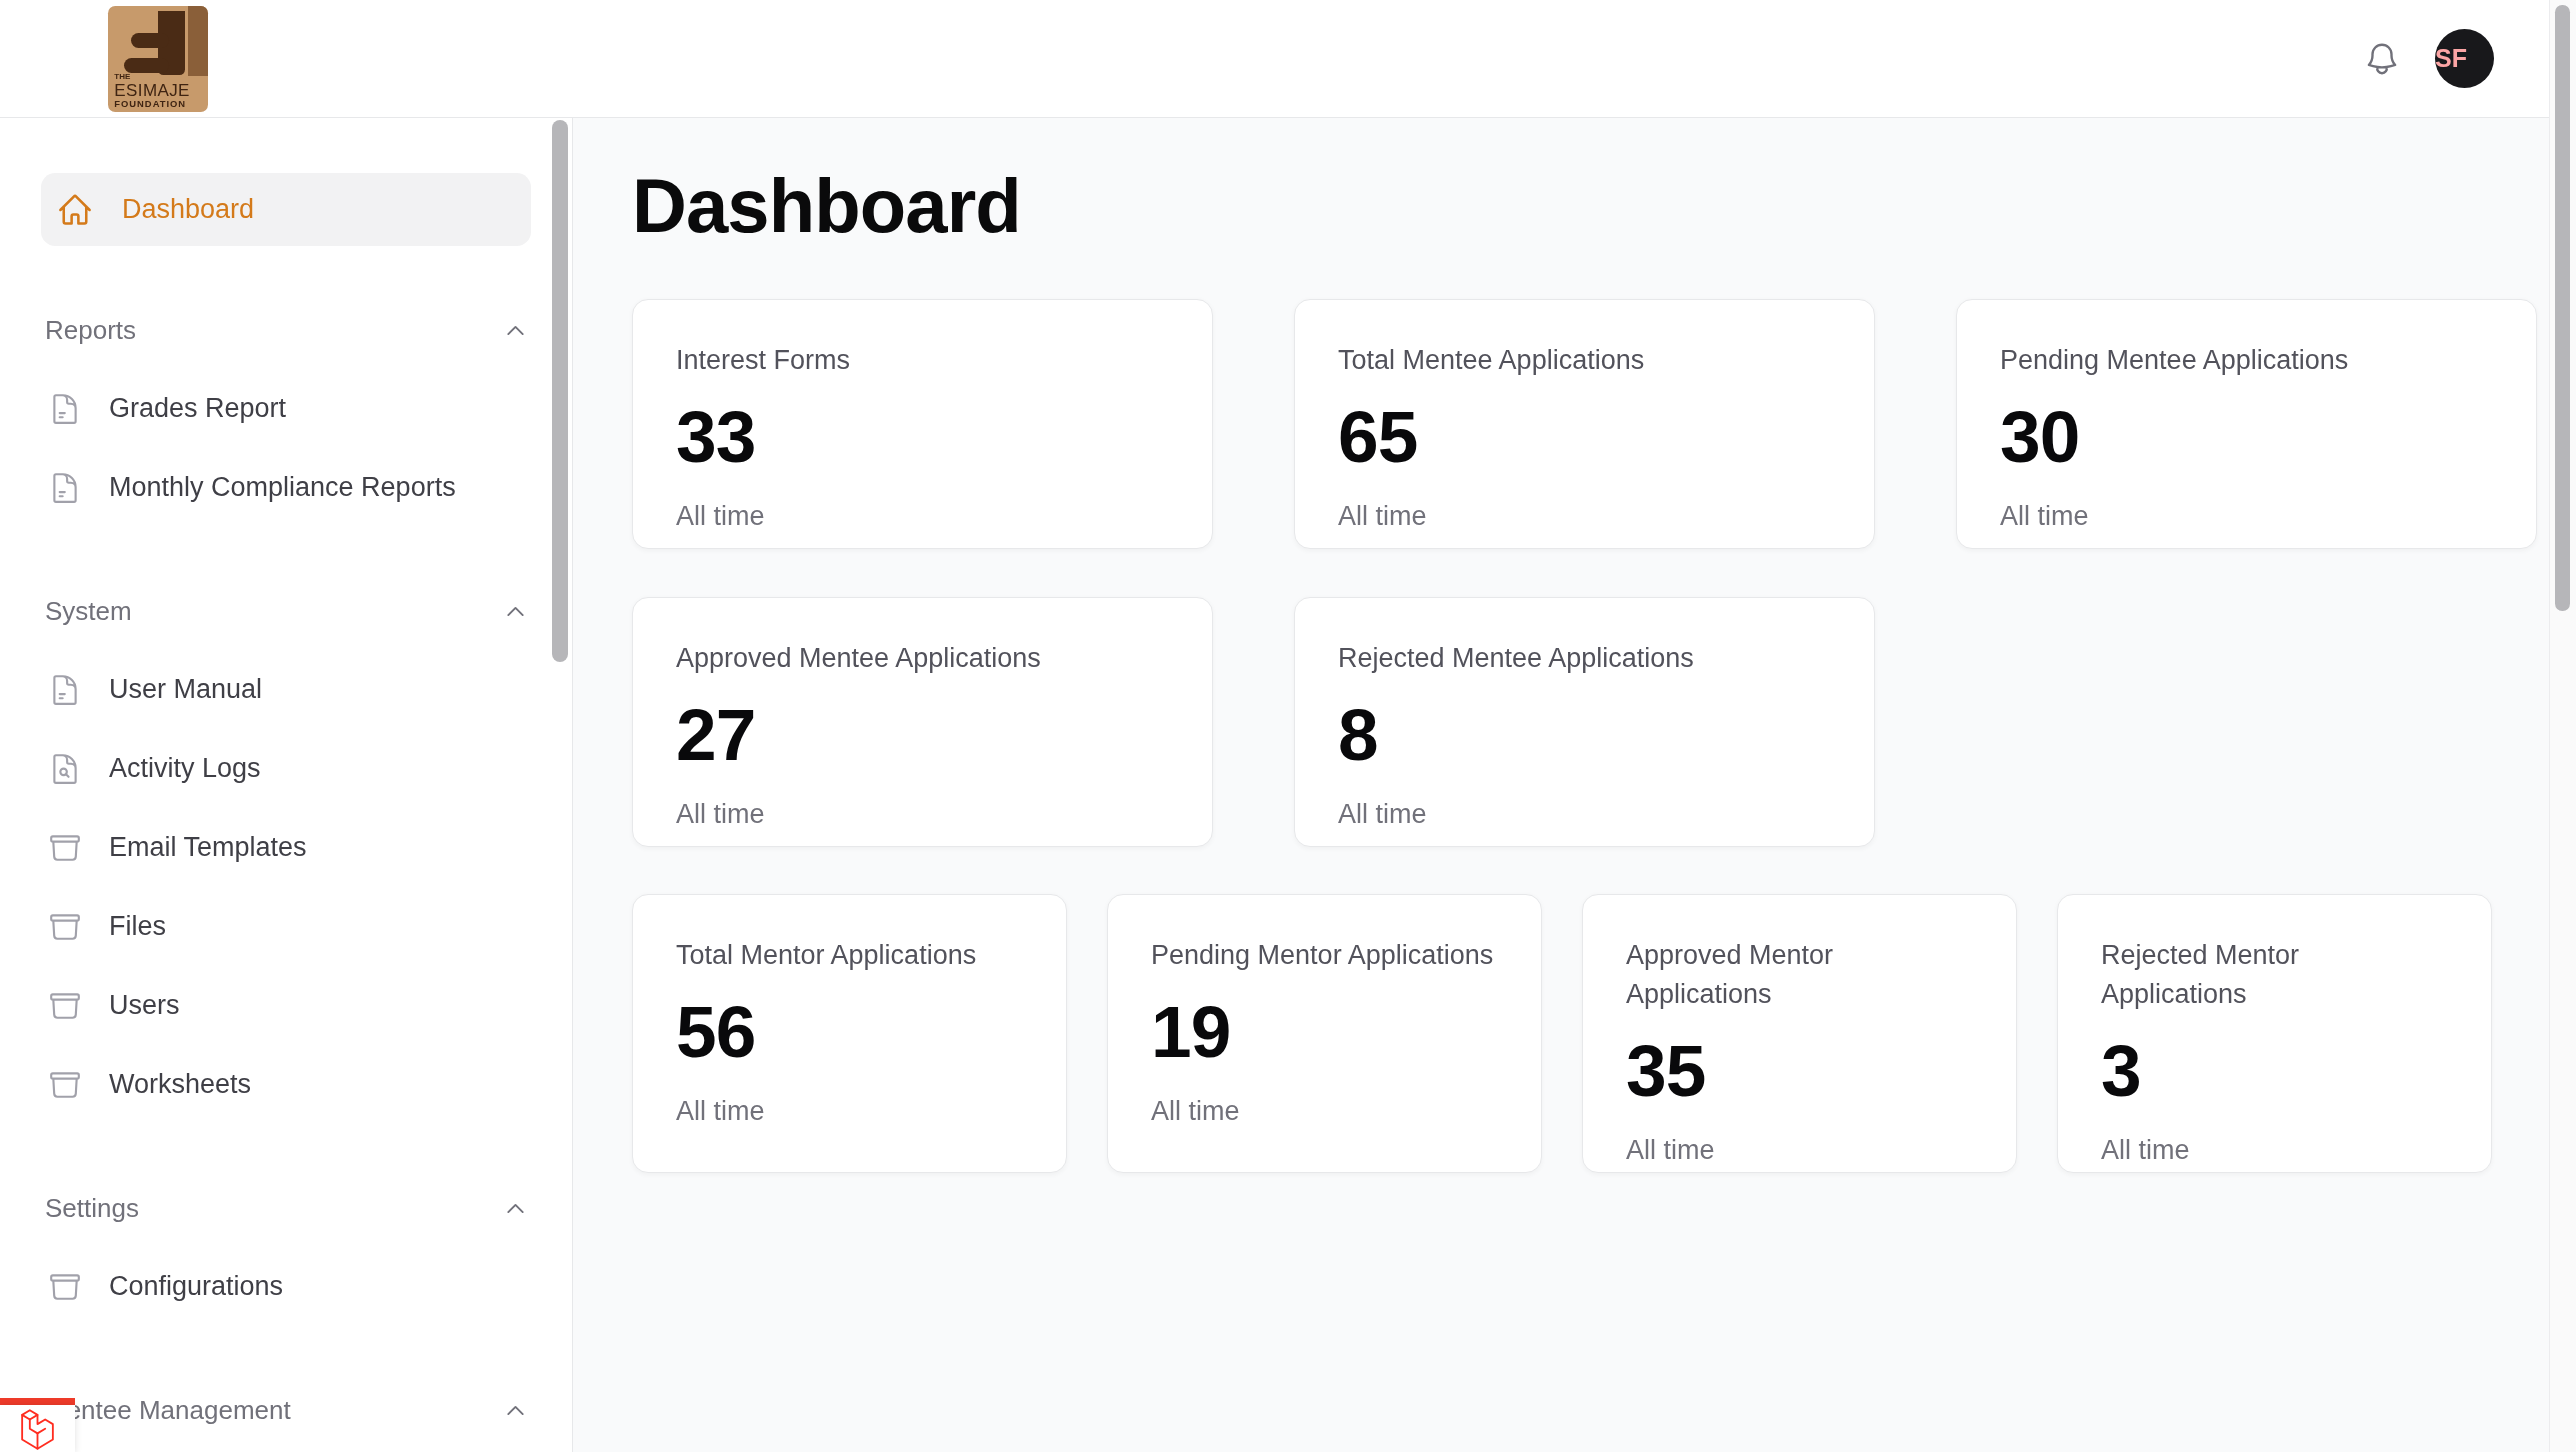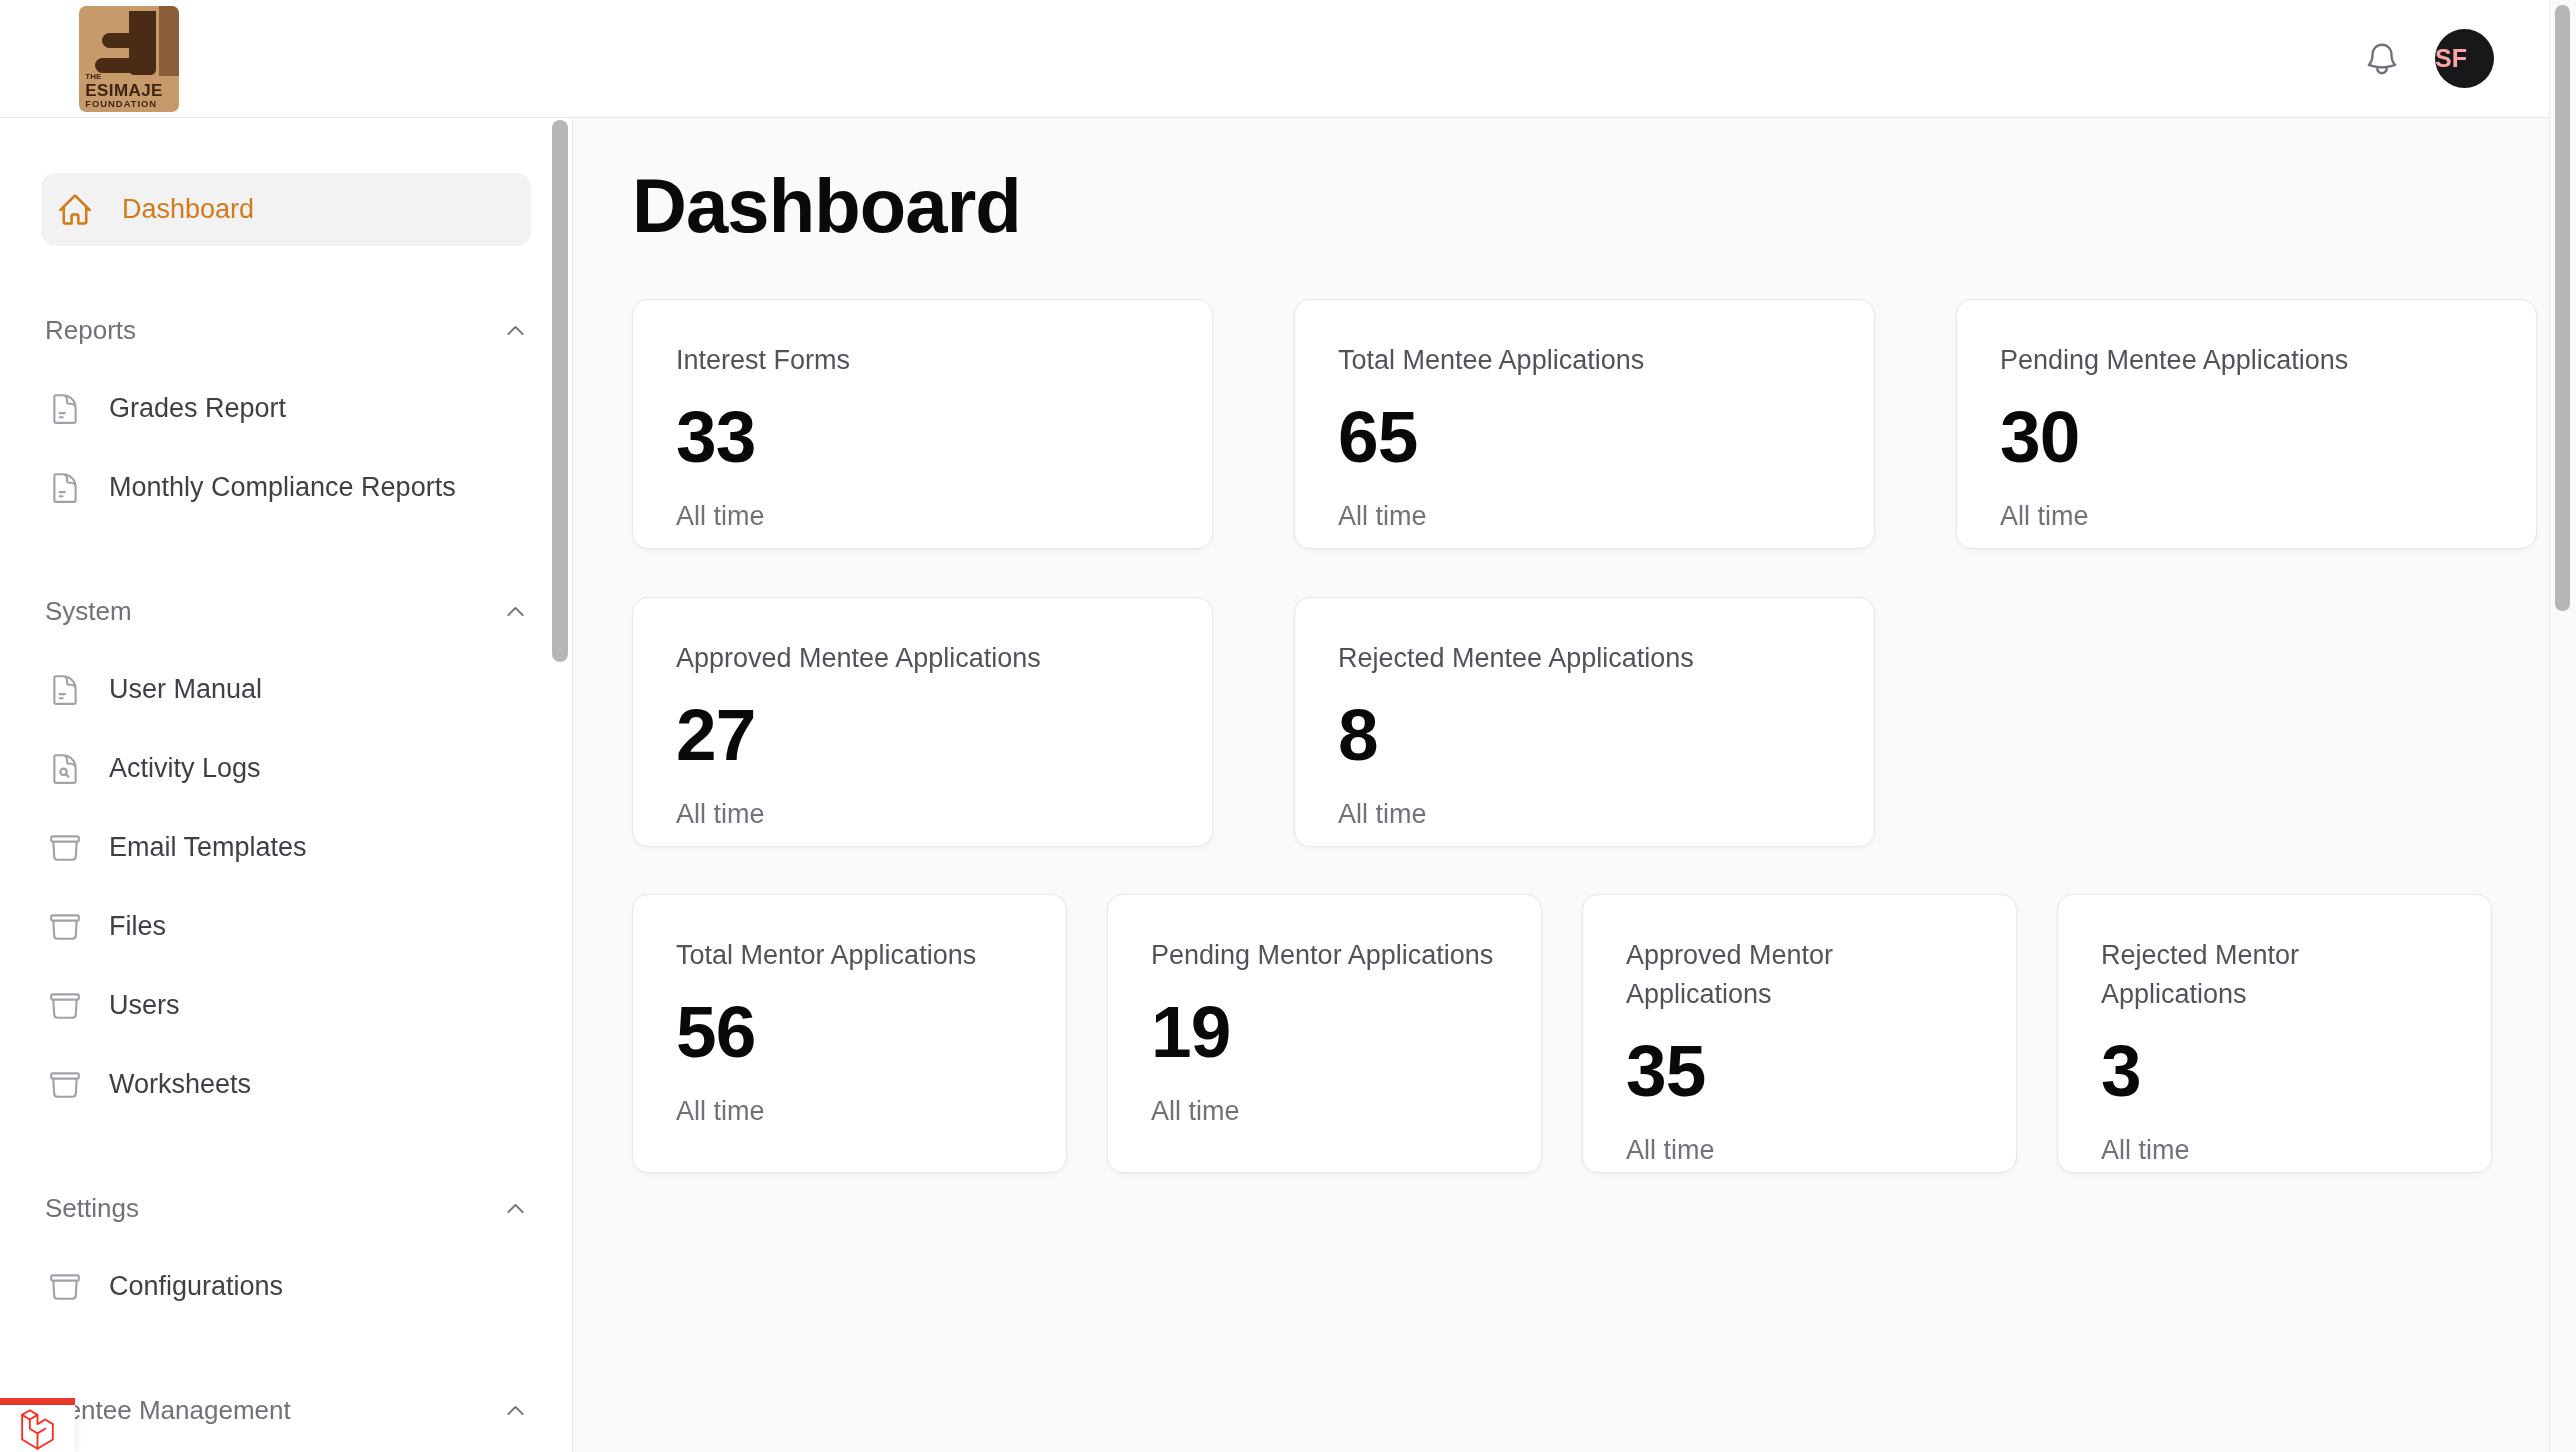--- a/index.html
+++ b/index.html
@@ -12,30 +12,30 @@
   }
   svg { display:block; }
 
   
   header {
     position:absolute; top:0; left:0; width:2576px; height:118px;
     background:#ffffff; border-bottom:1.8px solid #e7e8ea;
     display:flex; align-items:center; justify-content:space-between;
     padding:0 82px 0 79px; z-index:20;
   }
-  .logo { position:relative; width:100px; height:106px; cursor:pointer; }
+  .logo { position:relative; width:100px; height:106px; cursor:pointer;margin-left:29px; }
   .logo-box { position:absolute; inset:0; background:#c79a6b; border-radius:7.2px; overflow:hidden; }
   .logo-side { position:absolute; top:0; right:0; width:19.7px; height:70px; background:#8a5f39; }
   .fig { position:absolute; background:#4a2b15; }
   .fig-v  { left:50px; top:5.4px;  width:27px; height:64px; border-radius:0 0 5.4px 5.4px; }
   .fig-a1 { left:23px; top:27px; width:38px; height:15px; border-radius:8px; }
   .fig-a2 { left:16px; top:52px; width:45px; height:15px; border-radius:8px; }
   .logo-text { position:absolute; left:6.3px; bottom:2.7px; color:#3f2412; line-height:1; }
   .logo-the   { font-size:8px;  font-weight:700; margin-bottom:1.8px; }
-  .logo-name  { font-size:17px; font-weight:700; letter-spacing:0.4px;text-align:center; }
+  .logo-name  { font-size:17px; font-weight:400; letter-spacing:0.4px;text-align:center; }
   .logo-found { font-size:9.4px; font-weight:700; letter-spacing:1px; }
   .header-right { display:flex; align-items:center; gap:34px; }
   .bell-btn { background:none; border:none; color:#71717a; cursor:pointer; }
   .avatar {
     width:59px; height:59px; border-radius:50%; background:#18181b;
     color:#fca5a5; font-size:25px; font-weight:700;
     display:flex; align-items:center; justify-content:flex-start; cursor:pointer;
   }
 
   

